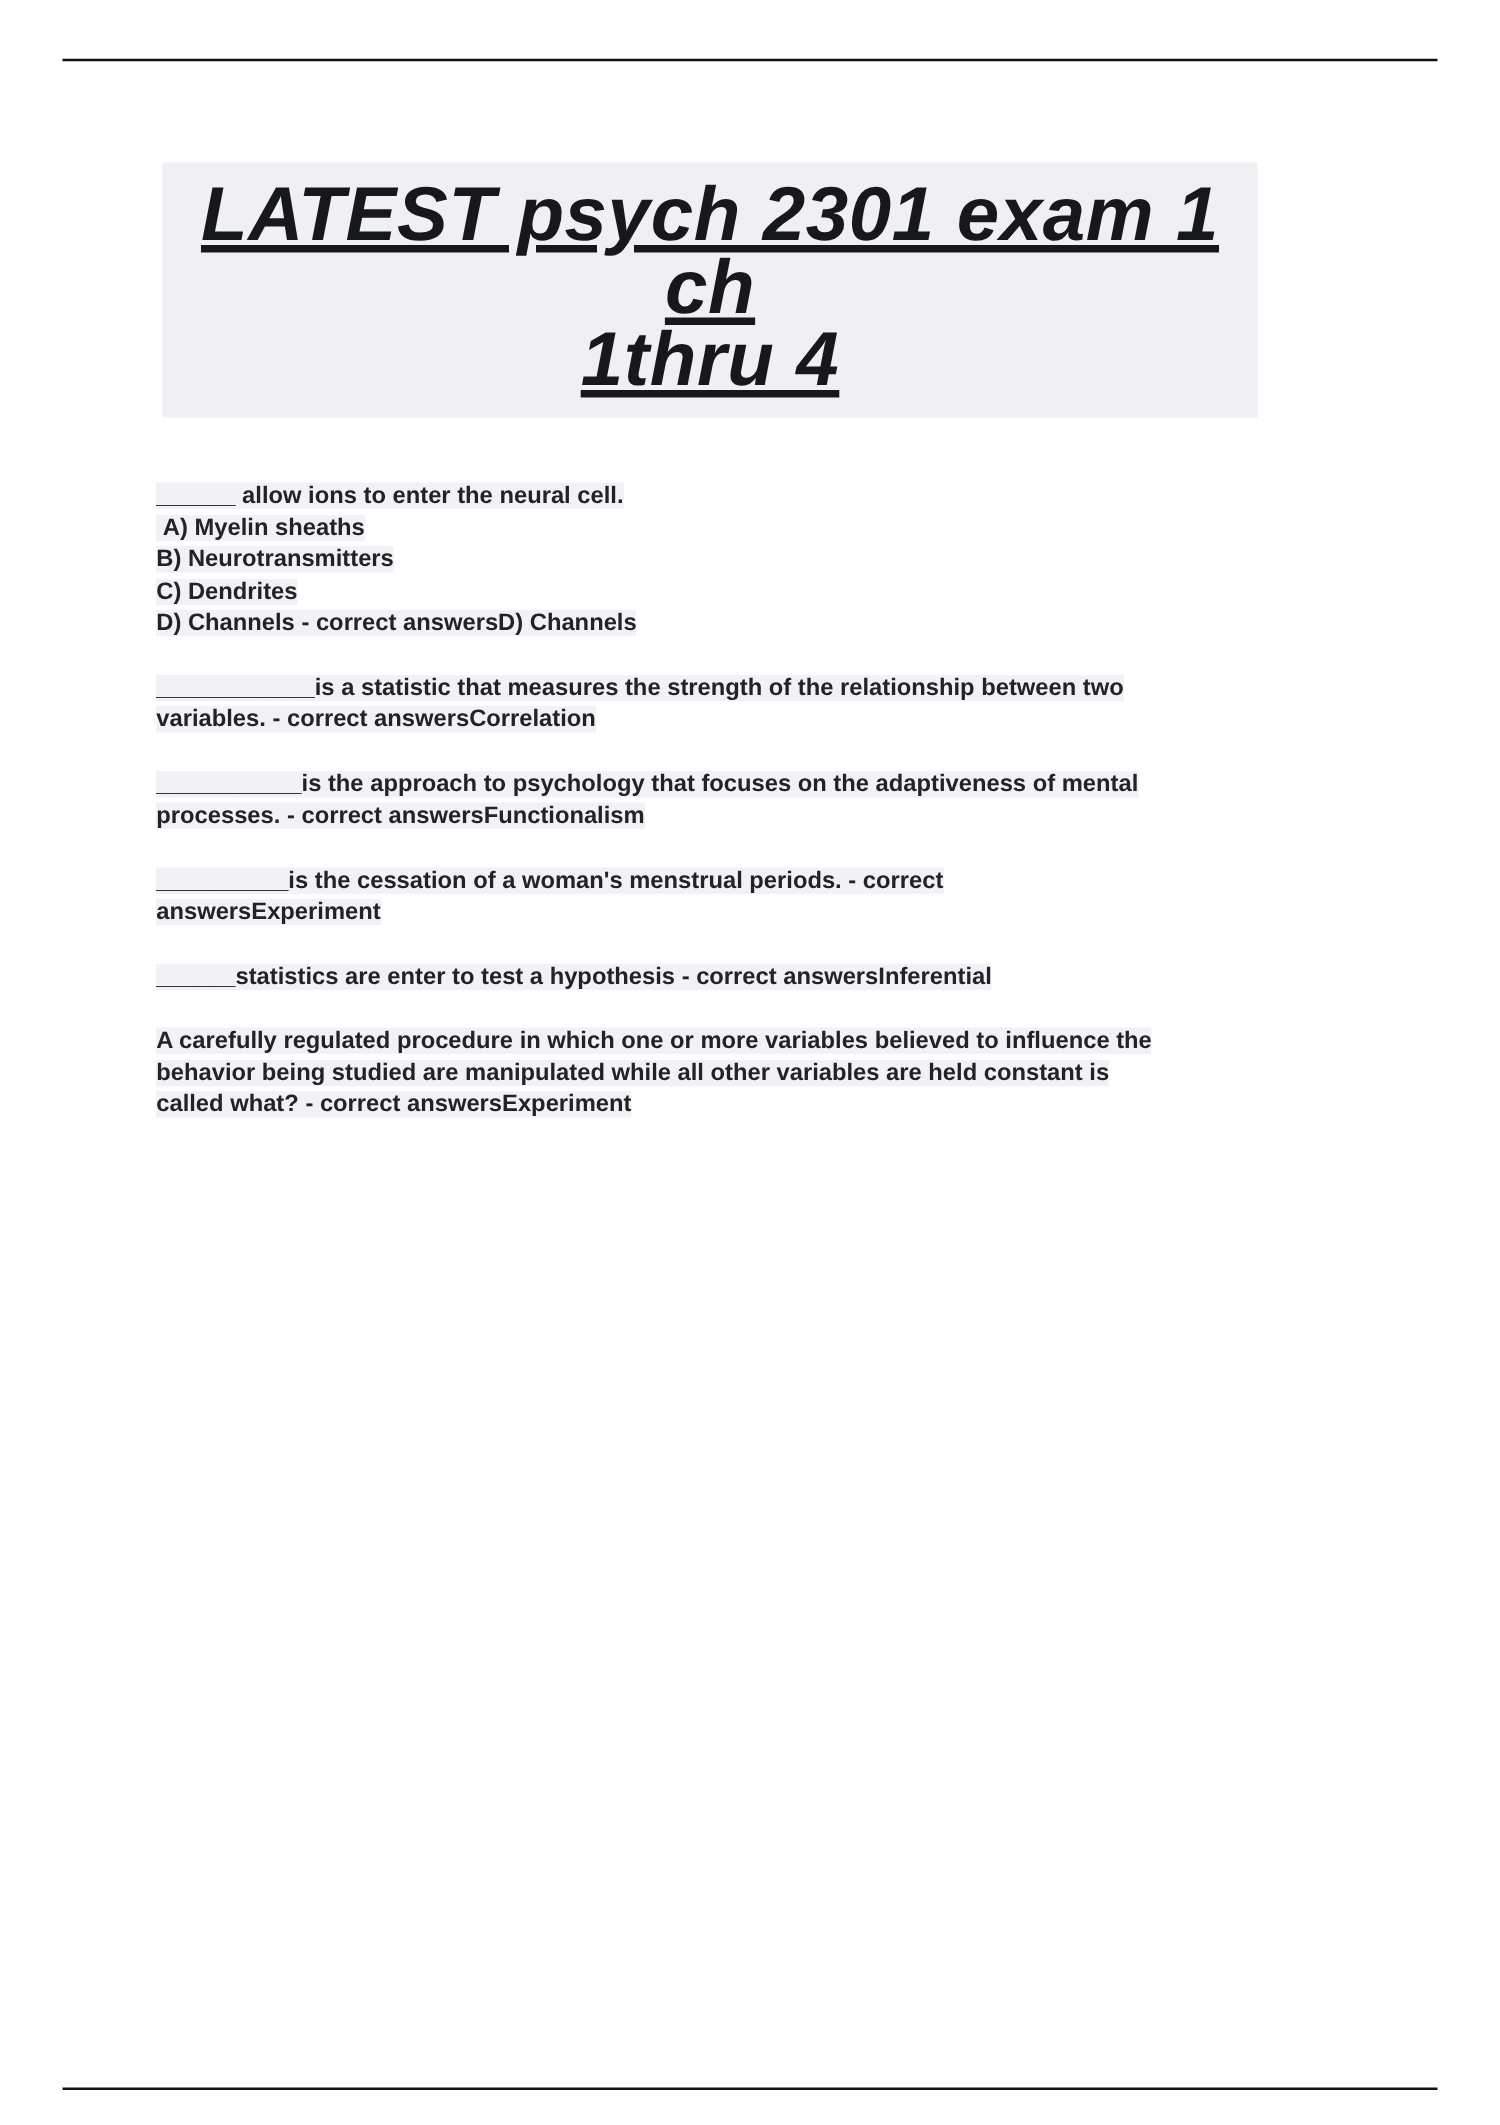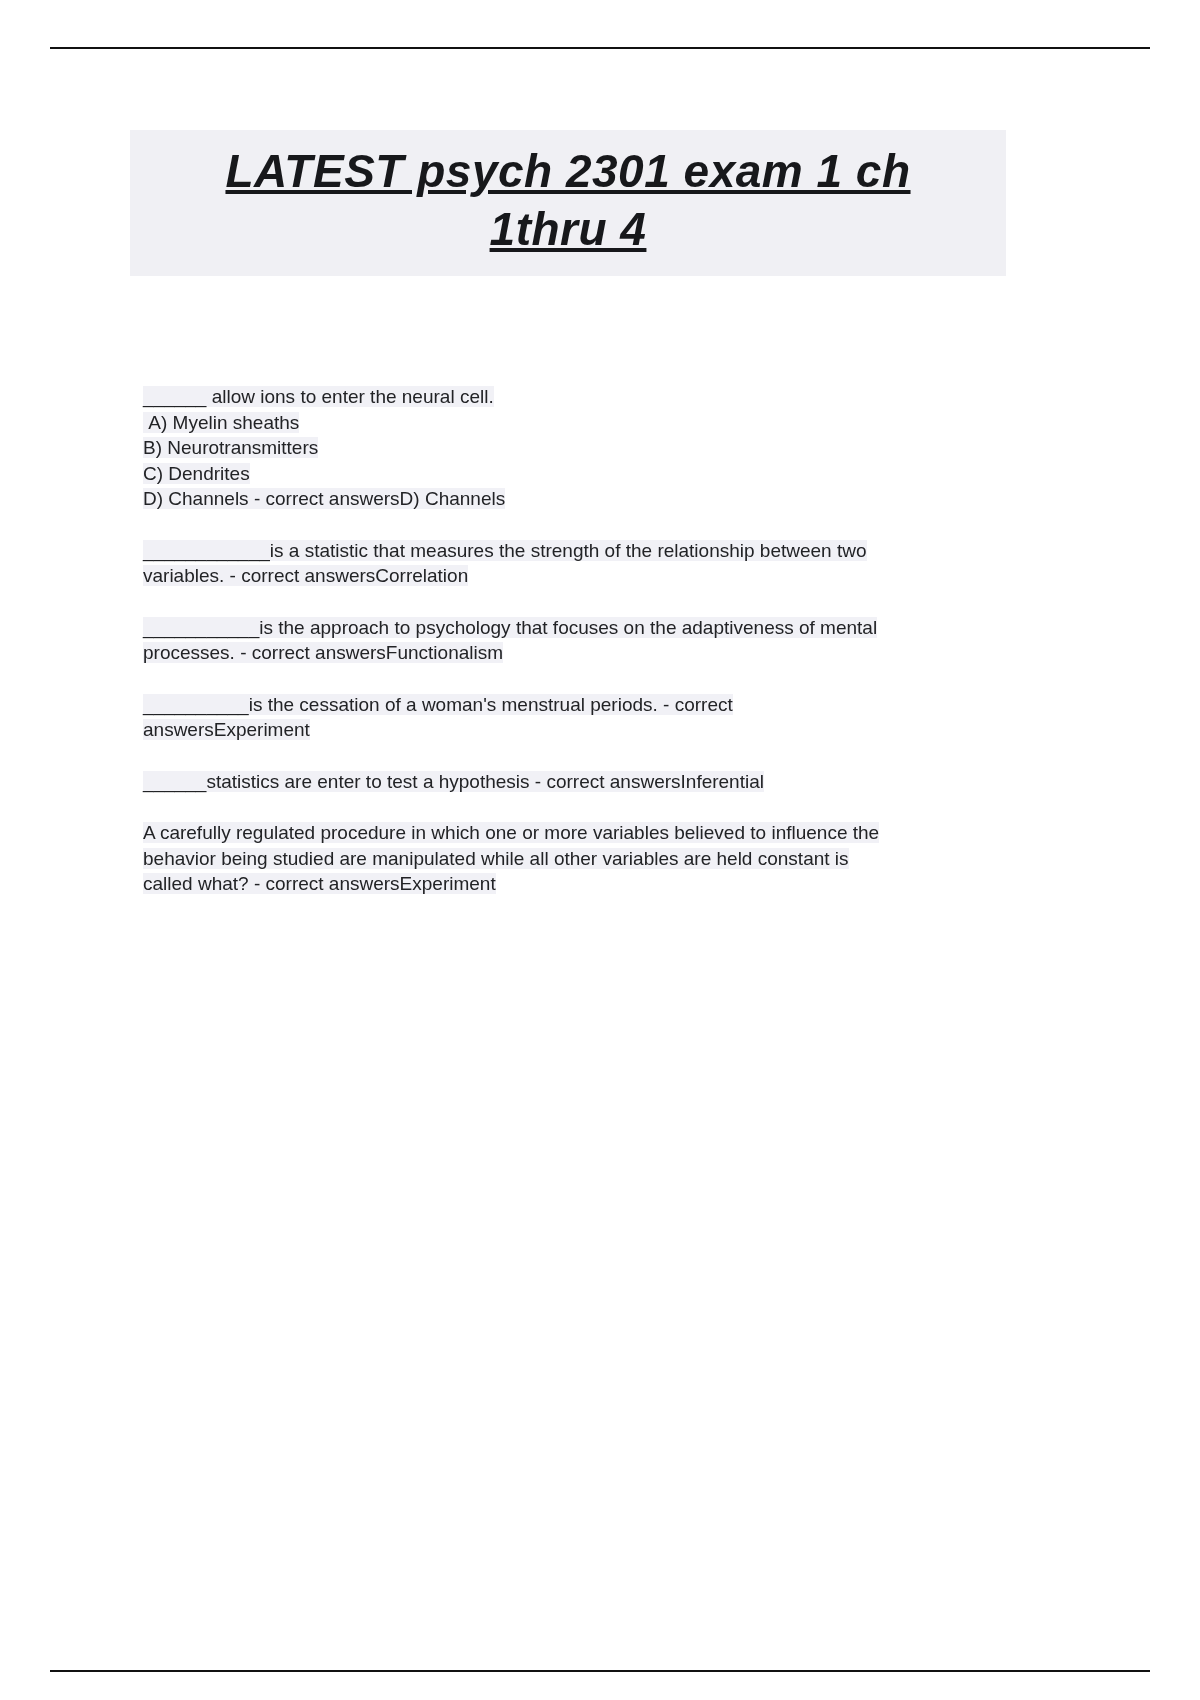--- a/index.html
+++ b/index.html
@@ -31,34 +31,35 @@
     top: 130px;
     left: 130px;
     width: 876px;
     background: #f0f0f4;
     text-align: center;
     padding: 12px 10px 18px 10px;
   }
 
   .title-line {
     display: block;
-    font-size: 46px;
+    font-size: 61px;
     line-height: 58px;
     font-weight: 700;
     font-style: italic;
     text-decoration: underline;
     color: #17181b;
     letter-spacing: 0.5px;
   }
 
   .qa-list {
     position: absolute;
     top: 384px;
-    left: 143px;
+    left: 125px;
     width: 872px;
+    font-weight: bold;
   }
 
   .qa {
     margin: 0 0 26px 0;
     font-size: 19px;
     line-height: 25.5px;
   }
 
   .qa .hl {
     white-space: pre-wrap;

